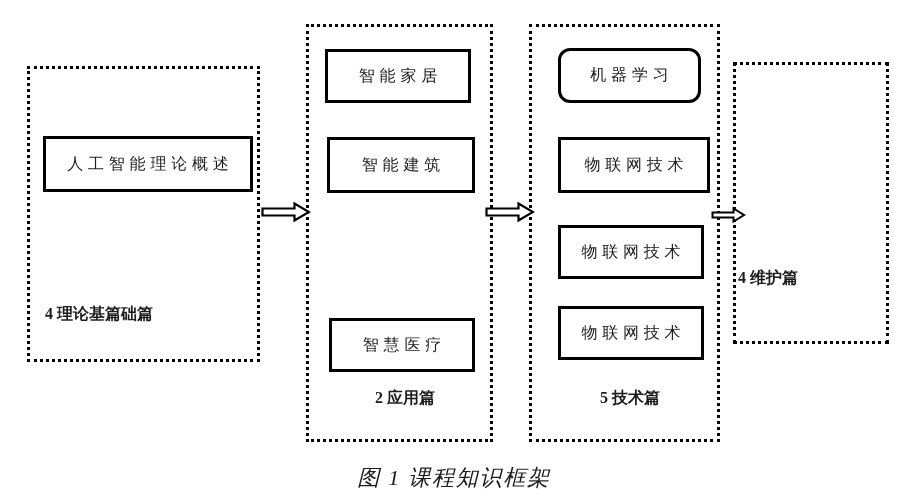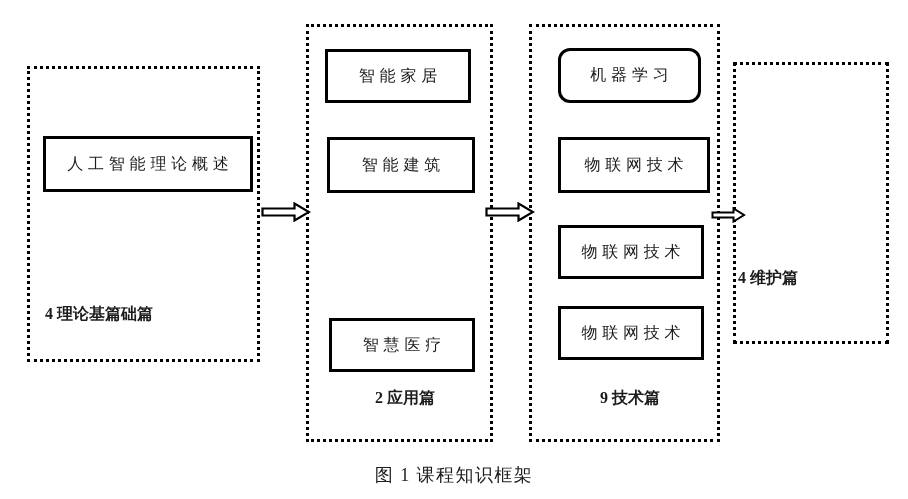--- a/index.html
+++ b/index.html
@@ -72,22 +72,23 @@
   .a1 { left: 261px; top: 202px; width: 50px; height: 20px; }
   .a2 { left: 485px; top: 202px; width: 50px; height: 20px; }
   .a3 { left: 711px; top: 207px; width: 35px; height: 16px; }
 
   .caption {
     position: absolute;
     left: 0;
     top: 463px;
     width: 100%;
     text-align: center;
-    font-size: 18px;
+    font-size: 22px;
     letter-spacing: 0.08em;
+    font-style: italic;
   }
 </style>
 </head>
 <body>
 
 <div class="canvas">
 
   <div class="section sec1">
     <div class="node n1a">
       <span>人工智能理论概述</span>
@@ -114,21 +115,21 @@
     </div>
     <div class="node n3b">
       <span>物联网技术</span>
     </div>
     <div class="node n3c">
       <span>物联网技术</span>
     </div>
     <div class="node n3d">
       <span>物联网技术</span>
     </div>
-    <div class="sec-label l3">9 技术篇</div>
+    <div class="sec-label l3">5 技术篇</div>
   </div>
 
   <div class="section sec4">
     <div class="sec-label l4">4 维护篇</div>
   </div>
 
   <svg class="arrow a1" viewBox="0 0 49 20" xmlns="http://www.w3.org/2000/svg">
     <polygon points="1,6.5 33,6.5 33,1.5 47.5,10 33,18.5 33,13.5 1,13.5" fill="#ffffff" stroke="#000000" stroke-width="2.2"></polygon>
   </svg>
   <svg class="arrow a2" viewBox="0 0 49 20" xmlns="http://www.w3.org/2000/svg">

